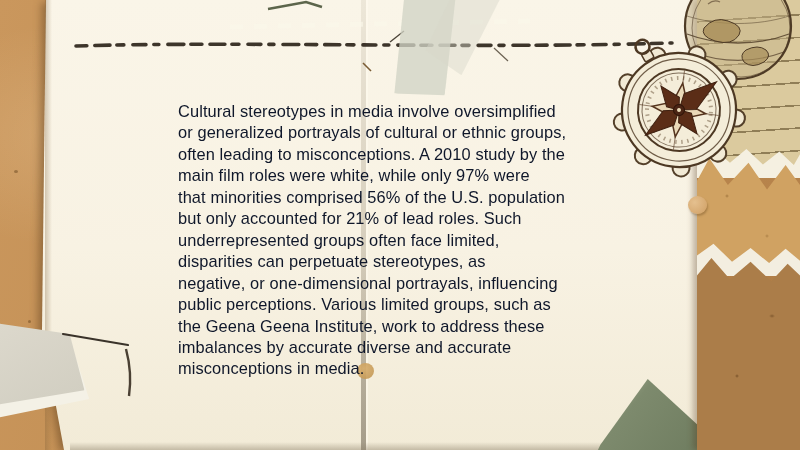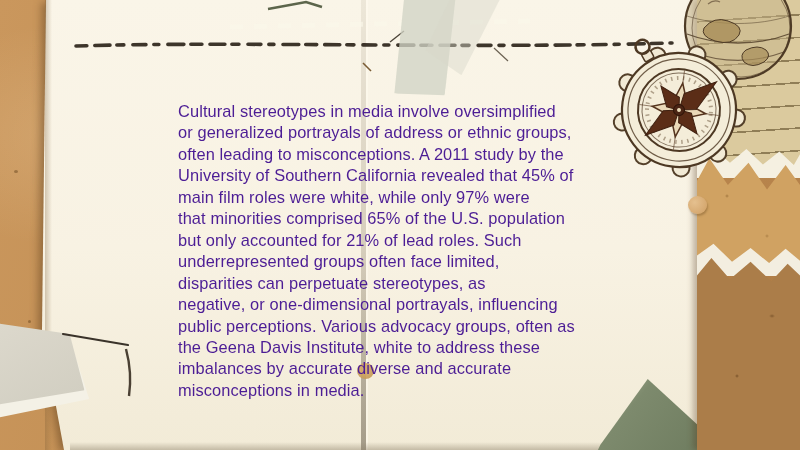--- a/index.html
+++ b/index.html
@@ -67,21 +67,21 @@
                      radial-gradient(3px 2px at 75px 60px,rgba(70,40,10,.4),transparent);
     clip-path:polygon(0 10%,14% 1%,32% 12%,52% 3%,72% 13%,88% 4%,100% 10%,100% 100%,0 100%);}
 
   
   .dot-tan{position:absolute;left:688px;top:196px;width:19px;height:18px;border-radius:50%;z-index:6;
     background:radial-gradient(circle at 35% 35%,#e5c08f,#cf9f64);box-shadow:1px 2px 2px rgba(100,70,30,.35);}
   .dot-gold{position:absolute;left:357px;top:363px;width:17px;height:16px;border-radius:50%;z-index:2;
     background:radial-gradient(circle at 40% 35%,#d8ad6a,#bf9350);opacity:.9;}
 
   
-  .note-text{position:absolute;left:178px;top:101px;z-index:2;color:#4c1d95;
+  .note-text{position:absolute;left:178px;top:101px;z-index:2;color:#0f172a;
     font-size:16.4px;line-height:21.45px;letter-spacing:.1px;}
   .note-text div{white-space:nowrap;}
 
   .compass{position:absolute;left:602px;top:33px;z-index:5;}
   .globe{position:absolute;left:668px;top:-44px;z-index:4;}
 </style>
 </head>
 <body>
 
 <div class="scene">
@@ -179,28 +179,27 @@
       <circle r="5.5" fill="#4a2414" stroke="#2f1509" stroke-width="1"></circle>
       <circle r="2" fill="#e8d8b5"></circle>
     </g>
   </svg>
 
   <div class="dot-tan"></div>
   <div class="dot-gold"></div>
 
   <div class="note-text">
     <div>Cultural stereotypes in media involve oversimplified</div>
-    <div>or generalized portrayals of address or ethnic groups,</div>
-    <div>often leading to misconceptions. A 2011 study by the</div>
-    <div>University of Southern California revealed that 45% of</div>
+    <div>or generalized portrayals of cultural or ethnic groups,</div>
+    <div>often leading to misconceptions. A 2010 study by the</div>
     <div>main film roles were white, while only 97% were</div>
-    <div>that minorities comprised 65% of the U.S. population</div>
+    <div>that minorities comprised 56% of the U.S. population</div>
     <div>but only accounted for 21% of lead roles. Such</div>
     <div>underrepresented groups often face limited,</div>
     <div>disparities can perpetuate stereotypes, as</div>
     <div>negative, or one-dimensional portrayals, influencing</div>
-    <div>public perceptions. Various advocacy groups, often as</div>
-    <div>the Geena Davis Institute, white to address these</div>
+    <div>public perceptions. Various limited groups, such as</div>
+    <div>the Geena Geena Institute, work to address these</div>
     <div>imbalances by accurate diverse and accurate</div>
     <div>misconceptions in media.</div>
   </div>
 
 </div>
 
 </body></html>

